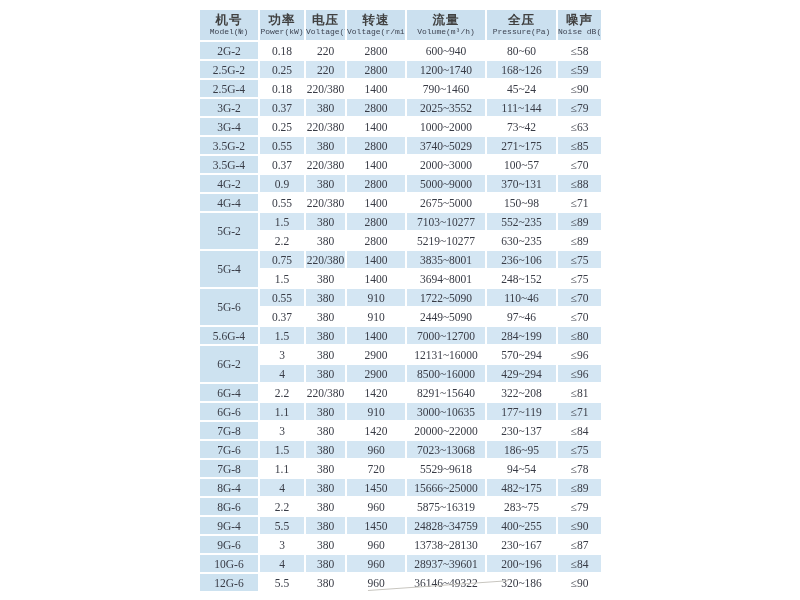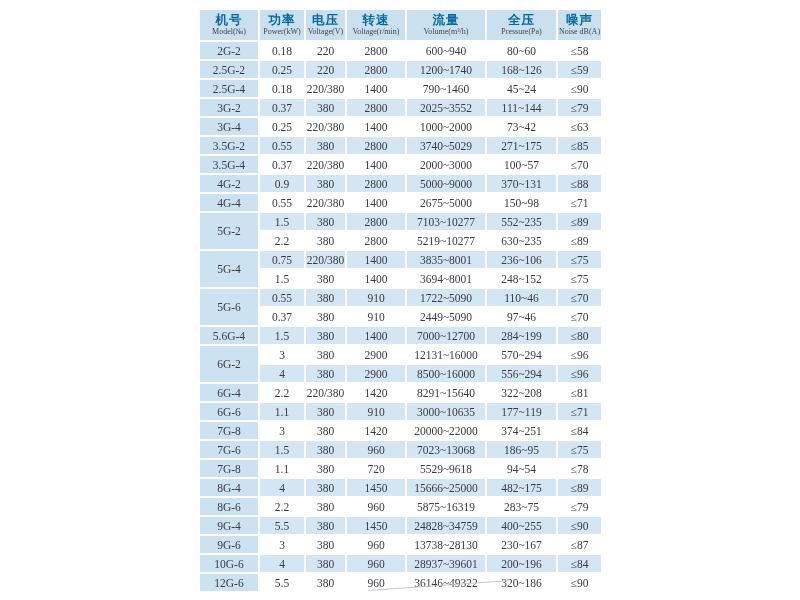--- a/index.html
+++ b/index.html
@@ -33,25 +33,25 @@
   thead th {
     background: #cbe0ef;
     height: 30px;
     font-weight: normal;
   }
   .hz {
     font-family: "Liberation Sans", sans-serif;
     font-weight: bold;
     font-size: 12.5px;
     line-height: 13px;
-    color: #0369a1;
+    color: #404040;
     letter-spacing: 1px;
   }
   .he {
-    font-family: Liberation Serif, serif;
+    font-family: Liberation Mono, monospace;
     font-size: 8px;
     line-height: 10px;
     color: #3e4452;
     letter-spacing: 0px;
   }
   tbody td {
     height: 17px;
     font-size: 11.5px;
     color: #383b45;
     background: transparent;
@@ -271,21 +271,21 @@
           <td>2900</td>
           <td>12131~16000</td>
           <td>570~294</td>
           <td>≤96</td>
         </tr>
         <tr class="tint">
           <td>4</td>
           <td>380</td>
           <td>2900</td>
           <td>8500~16000</td>
-          <td>556~294</td>
+          <td>429~294</td>
           <td>≤96</td>
         </tr>
         <tr>
           <td class="model" rowspan="1">6G-4</td>
           <td>2.2</td>
           <td>220/380</td>
           <td>1420</td>
           <td>8291~15640</td>
           <td>322~208</td>
           <td>≤81</td>
@@ -298,21 +298,21 @@
           <td>3000~10635</td>
           <td>177~119</td>
           <td>≤71</td>
         </tr>
         <tr>
           <td class="model" rowspan="1">7G-8</td>
           <td>3</td>
           <td>380</td>
           <td>1420</td>
           <td>20000~22000</td>
-          <td>374~251</td>
+          <td>230~137</td>
           <td>≤84</td>
         </tr>
         <tr class="tint">
           <td class="model" rowspan="1">7G-6</td>
           <td>1.5</td>
           <td>380</td>
           <td>960</td>
           <td>7023~13068</td>
           <td>186~95</td>
           <td>≤75</td>

